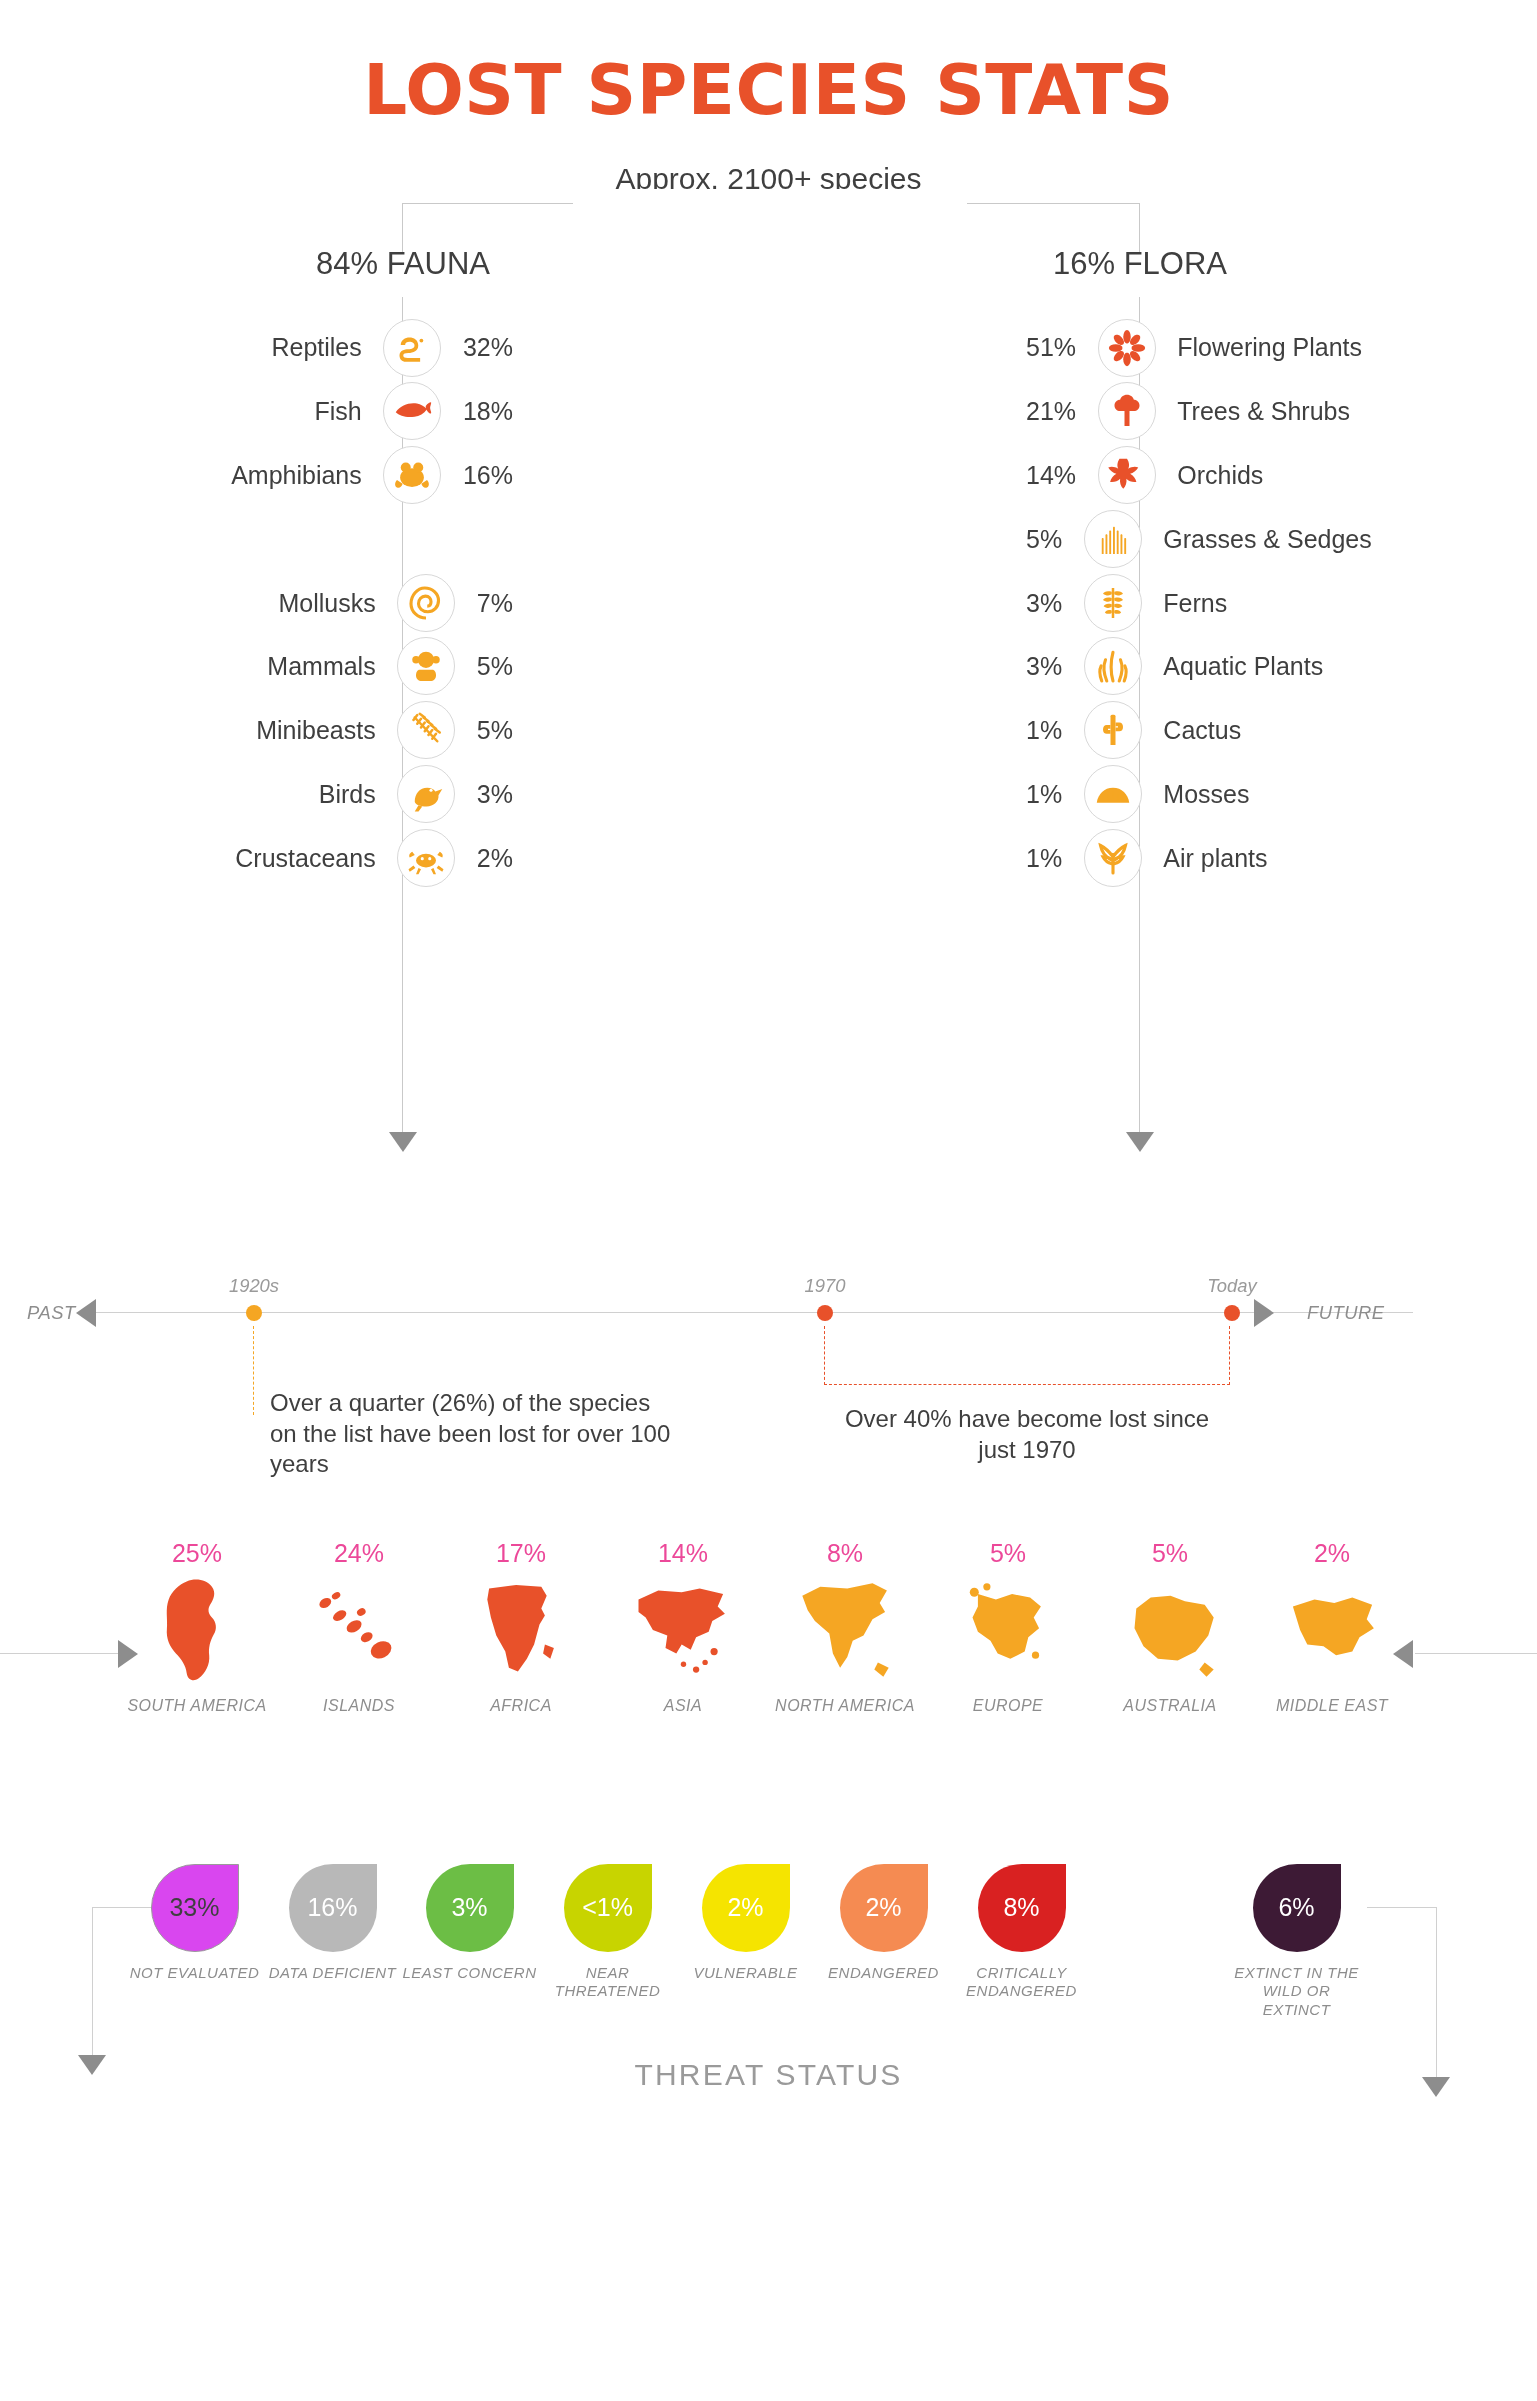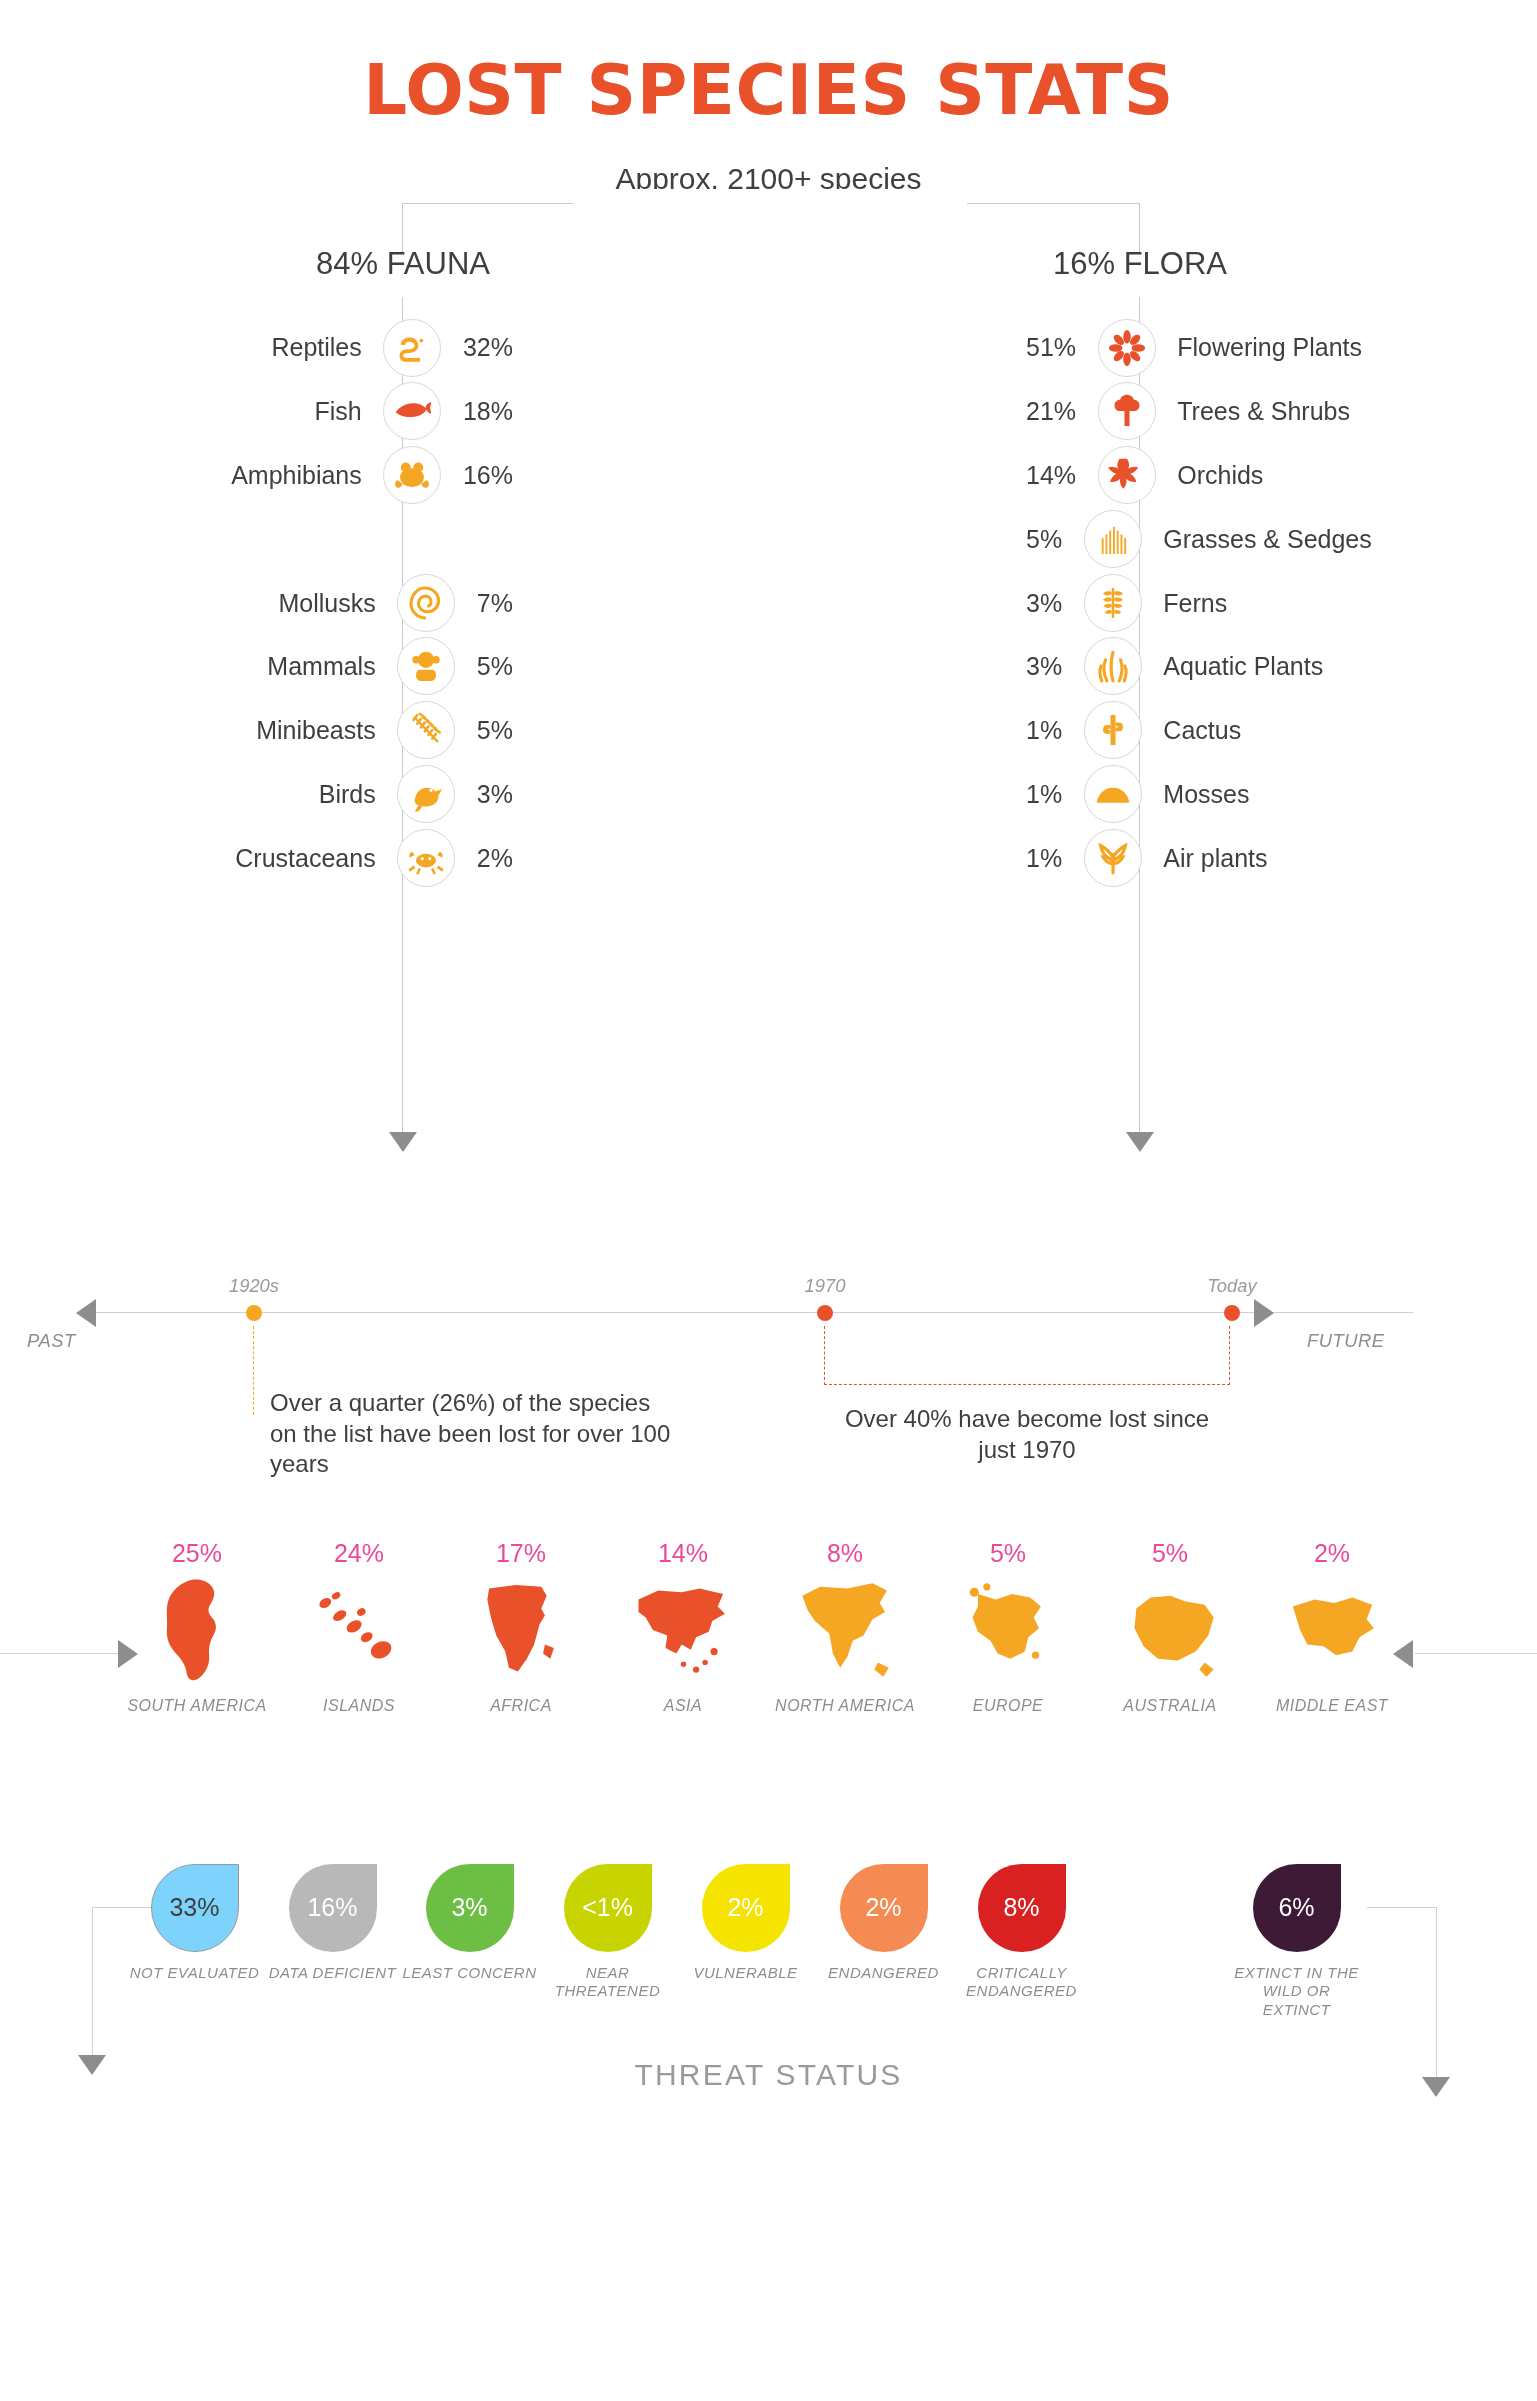--- a/index.html
+++ b/index.html
@@ -166,21 +166,20 @@
     border-bottom: 14px solid transparent;
     border-left: 20.5px solid #8d8d8d;
   }
   .tl-past, .tl-future {
     position: absolute;
     top: 76px;
     font-size: 18.4px;
     font-style: italic;
     color: #8d8d8d;
     letter-spacing: 0.5px;
-    margin-top: 28px;
   }
   .tl-past { left: 27px; }
   .tl-future { left: 1307px; }
 
   .tl-dot {
     position: absolute;
     width: 16px; height: 16px;
     border-radius: 50%;
     top: 79px;
   }
@@ -284,21 +283,21 @@
   }
   .th-drop {
     width: 88px; height: 88px;
     margin: 0 auto;
     border-radius: 50% 0 50% 50%;
     display: flex; align-items: center; justify-content: center;
     font-size: 25px;
     color: #ffffff;
   }
   .th-drop.outline {
-    background: #7dd3fc;
+    background: #d946ef;
     border: 1.6px solid #9a9a9a;
     color: #3f3f3f;
   }
   .th-name {
     margin-top: 12px;
     font-size: 15px;
     font-style: italic;
     color: #8d8d8d;
     letter-spacing: 0.5px;
     line-height: 1.25;

